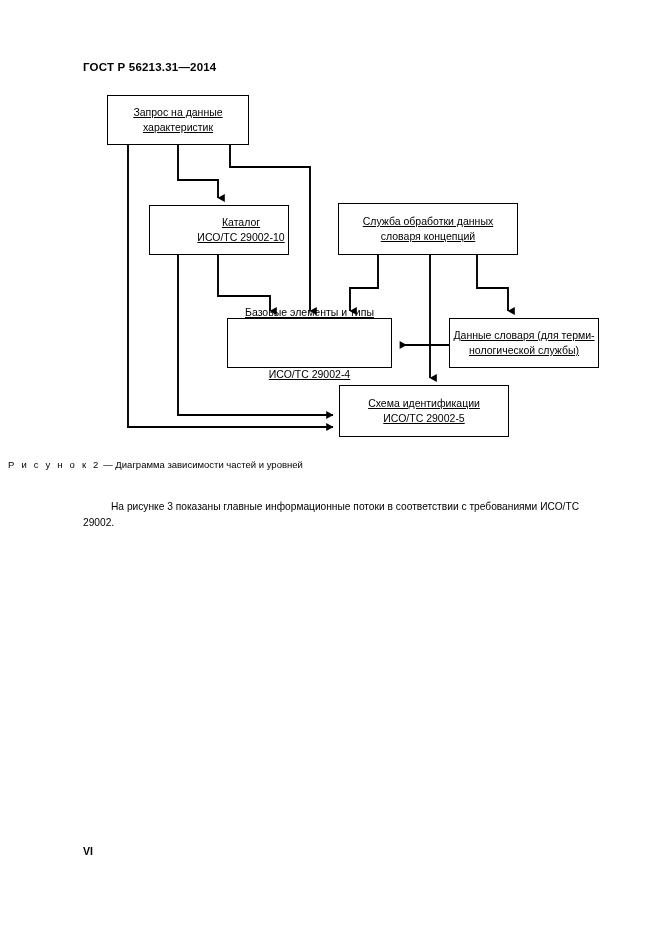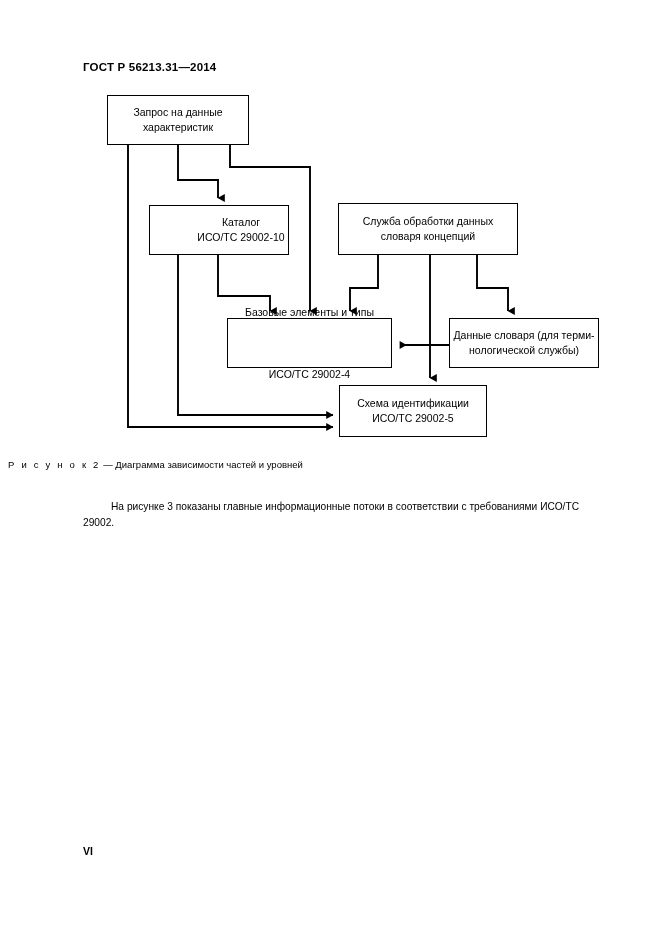--- a/index.html
+++ b/index.html
@@ -50,27 +50,28 @@
     align-items: center;
     justify-content: center;
     text-align: center;
     font-size: 10.5px;
     line-height: 15px;
     background: #ffffff;
   }
   .node .ln {
     display: block;
     white-space: nowrap;
+    text-decoration: underline;
   }
   #node-request   { left: 107px; top: 95px;  width: 142px; height: 50px; }
   #node-catalog   { left: 149px; top: 205px; width: 140px; height: 50px; padding-left: 44px; }
   #node-service   { left: 338px; top: 203px; width: 180px; height: 52px; }
   #node-base      { left: 227px; top: 318px; width: 165px; height: 50px; gap: 47px; }
   #node-dict      { left: 449px; top: 318px; width: 150px; height: 50px; }
-  #node-ident     { left: 339px; top: 385px; width: 148px; height: 52px; }
+  #node-ident     { left: 339px; top: 385px; width: 170px; height: 52px; }
 
   .fig-caption {
     position: absolute;
     left: 8px;
     top: 459px;
     width: 661px;
     text-align: left;
     font-size: 9.5px;
     white-space: nowrap;
   }

